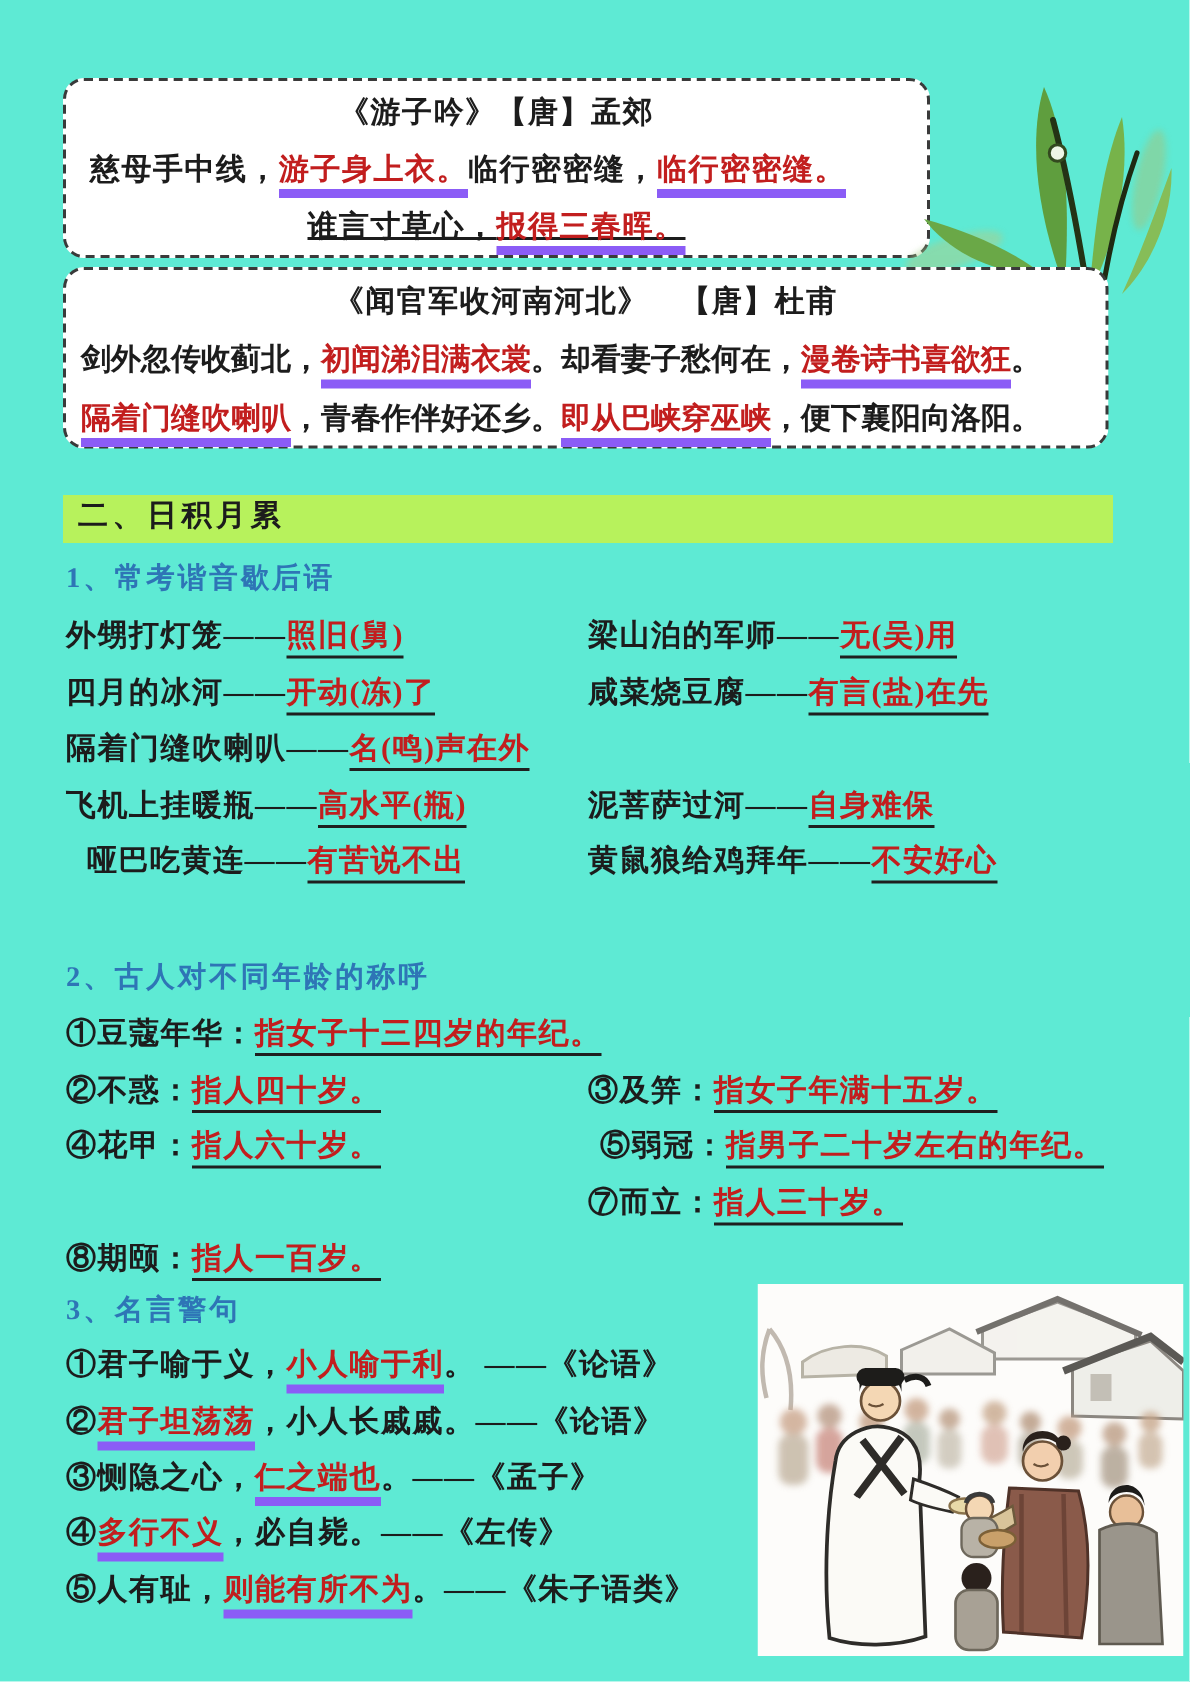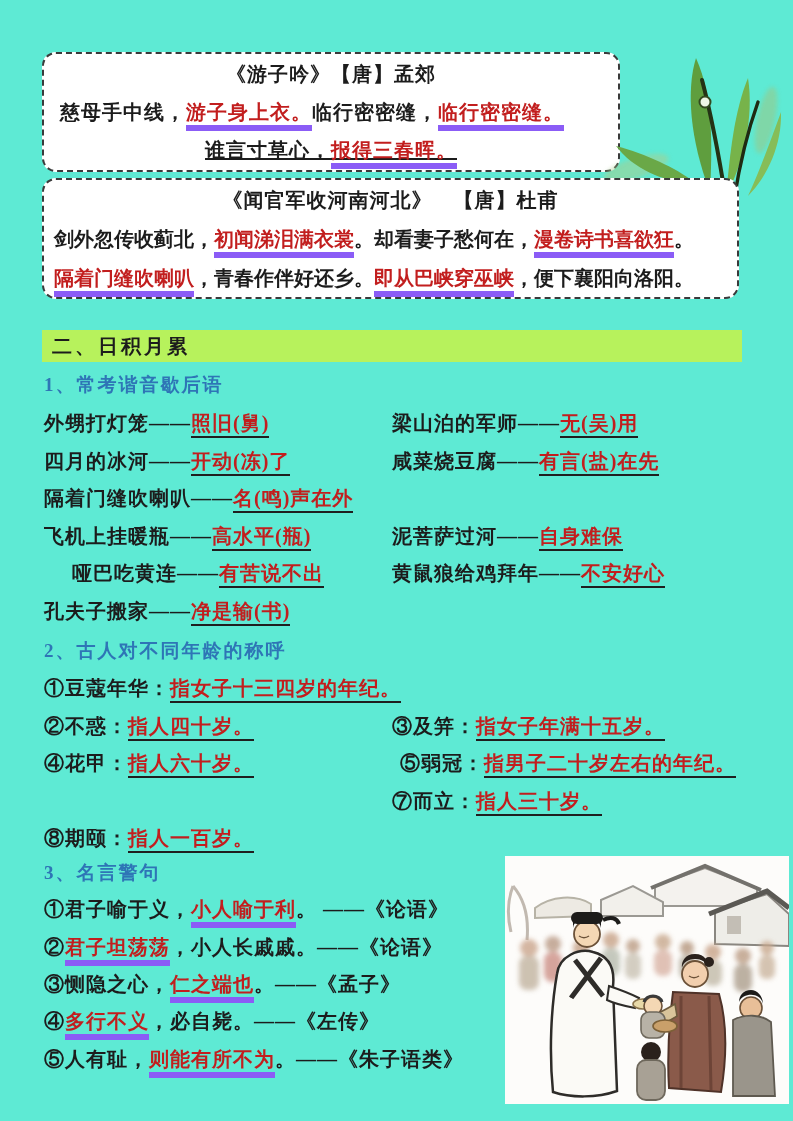--- a/index.html
+++ b/index.html
@@ -43,20 +43,21 @@
     border-bottom:6px solid #8b5cf6;
     padding-bottom:2px;
   }
   
   .section-bar{
     position:absolute;left:42px;top:330px;width:700px;height:32px;
     background:var(--green);
     font-weight:bold;font-size:20px;line-height:32px;
     padding-left:10px;box-sizing:border-box;
     letter-spacing:3px;
+    font-family:Liberation Mono, monospace;
   }
   .sub-heading{
     position:absolute;left:44px;
     color:var(--blue);font-weight:bold;font-size:19px;
     letter-spacing:2px;white-space:nowrap;
   }
   .row{
     position:absolute;
     font-weight:bold;font-size:20px;white-space:nowrap;
     letter-spacing:1px;
@@ -109,22 +110,21 @@
   </div>
 
   <div class="section-bar">二、日积月累</div>
 
   <div class="sub-heading" style="top:372px;">1、常考谐音歇后语</div>
 
   <div class="row" style="left:44px;top:410px;"><span>外甥打灯笼——</span><span class="ans">照旧(舅)</span></div>
   <div class="row" style="left:44px;top:448px;"><span>四月的冰河——</span><span class="ans">开动(冻)了</span></div>
   <div class="row" style="left:44px;top:485px;"><span>隔着门缝吹喇叭——</span><span class="ans">名(鸣)声在外</span></div>
   <div class="row" style="left:44px;top:523px;"><span>飞机上挂暖瓶——</span><span class="ans">高水平(瓶)</span></div>
-  <div class="row" style="left:72px;top:560px;"><span>哑巴吃黄连——</span><span class="ans">有苦说不出</span></div>
-  <div class="row" style="left:44px;top:598px;"><span>孔夫子搬家——</span><span class="ans">净是输(书)</span></div>
+  <div class="row" style="left:58px;top:560px;"><span>哑巴吃黄连——</span><span class="ans">有苦说不出</span></div>
 
   <div class="row" style="left:392px;top:448px;"><span>咸菜烧豆腐——</span><span class="ans">有言(盐)在先</span></div>
   <div class="row" style="left:392px;top:410px;"><span>梁山泊的军师——</span><span class="ans">无(吴)用</span></div>
   <div class="row" style="left:392px;top:523px;"><span>泥菩萨过河——</span><span class="ans">自身难保</span></div>
   <div class="row" style="left:392px;top:560px;"><span>黄鼠狼给鸡拜年——</span><span class="ans">不安好心</span></div>
 
   <div class="sub-heading" style="top:638px;">2、古人对不同年龄的称呼</div>
 
   <div class="row" style="left:44px;top:675px;"><span>①豆蔻年华：</span><span class="adef">指女子十三四岁的年纪。</span></div>
 

